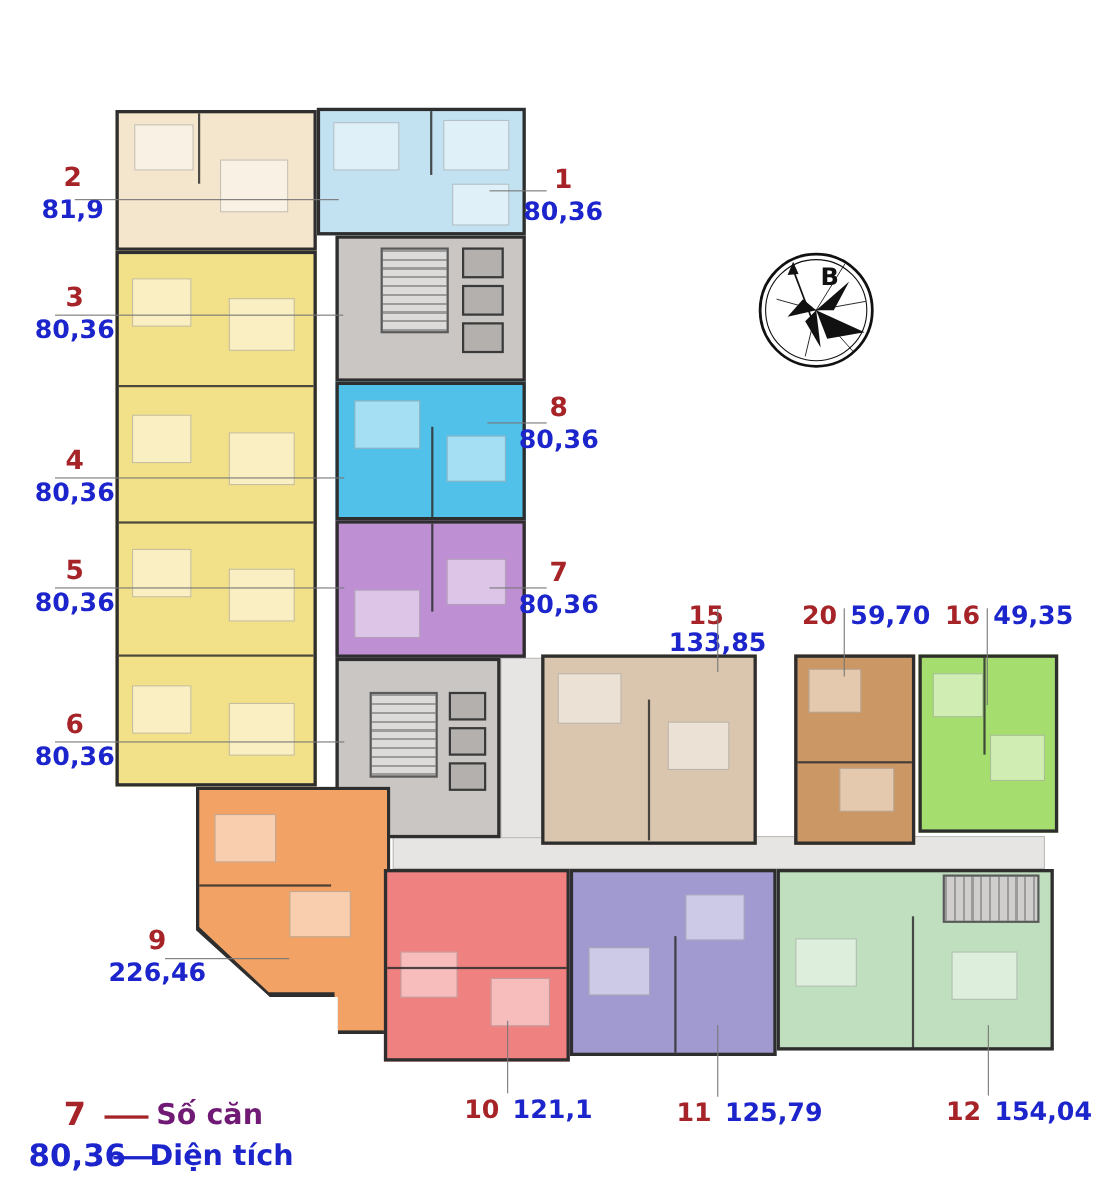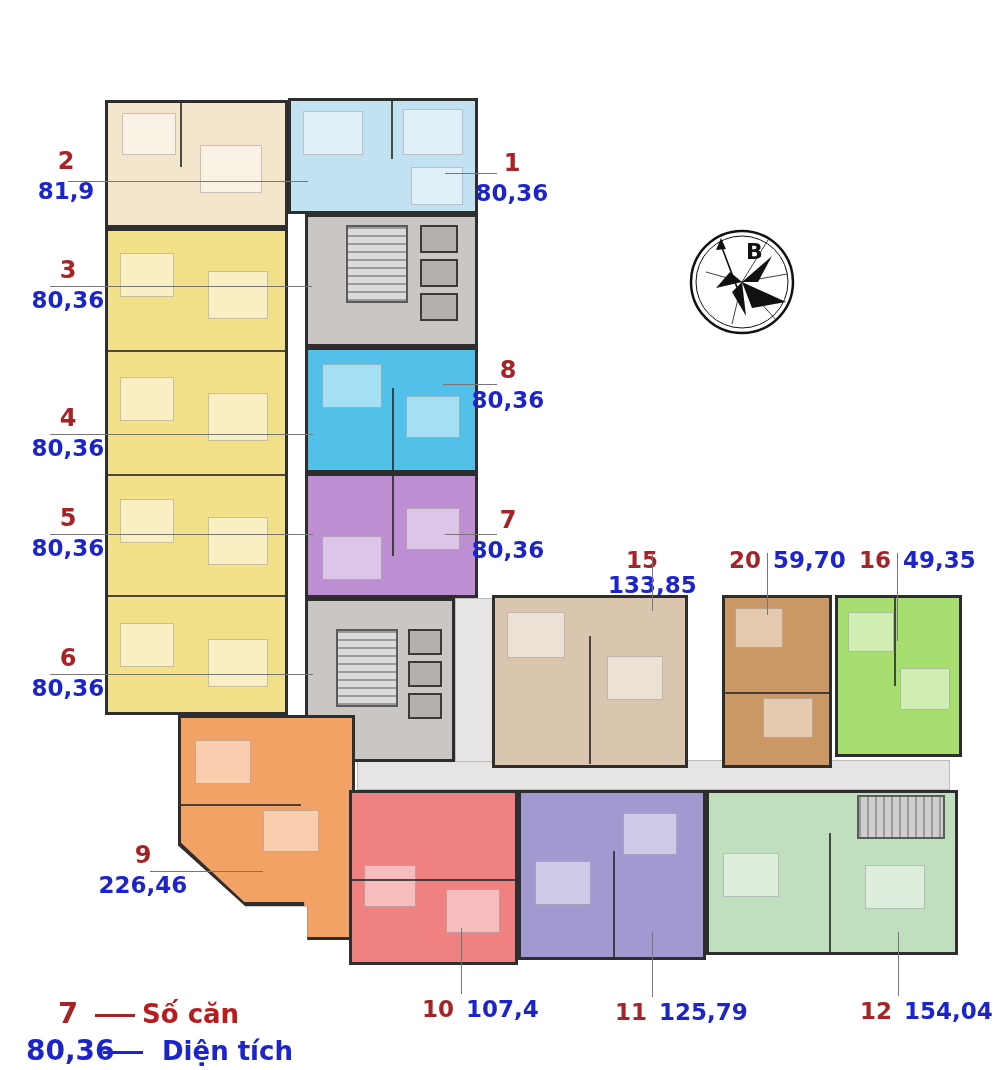--- a/index.html
+++ b/index.html
@@ -223,37 +223,37 @@
   <div class="leader v" style="left:767px;top:553px;height:62px;"></div>
 
   <div class="hlabel" style="left:841px;top:547px;">
     <span class="num">16</span>
     <span class="area">49,35</span>
   </div>
   <div class="leader v" style="left:897px;top:553px;height:88px;"></div>
 
   <div class="hlabel" style="left:404px;top:996px;">
     <span class="num">10</span>
-    <span class="area">107,4</span>
+    <span class="area">121,1</span>
   </div>
   <div class="leader v" style="left:461px;top:928px;height:66px;"></div>
 
   <div class="hlabel" style="left:597px;top:999px;">
     <span class="num">11</span>
     <span class="area">125,79</span>
   </div>
   <div class="leader v" style="left:652px;top:932px;height:65px;"></div>
 
   <div class="hlabel" style="left:842px;top:998px;">
     <span class="num">12</span>
     <span class="area">154,04</span>
   </div>
   <div class="leader v" style="left:898px;top:932px;height:64px;"></div>
 
   <div class="legend-num" style="left:58px;top:996px;font-size:29px;color:#a62328;">7</div>
   <div class="legend-line" style="left:95px;top:1014px;width:40px;background:#a62328;"></div>
-  <div class="legend-lbl" style="left:142px;top:999px;color:#b91c1c;">Số căn</div>
+  <div class="legend-lbl" style="left:142px;top:999px;color:#701a75;">Số căn</div>
 
   <div class="legend-num" style="left:26px;top:1034px;font-size:28px;color:#1c24cc;">80,36</div>
   <div class="legend-line" style="left:103px;top:1051px;width:40px;background:#1c24cc;"></div>
-  <div class="legend-lbl" style="left:162px;top:1036px;color:#1c24cc;">Diện tích</div>
+  <div class="legend-lbl" style="left:136px;top:1036px;color:#1c24cc;">Diện tích</div>
 
 </div>
 
 </body></html>

